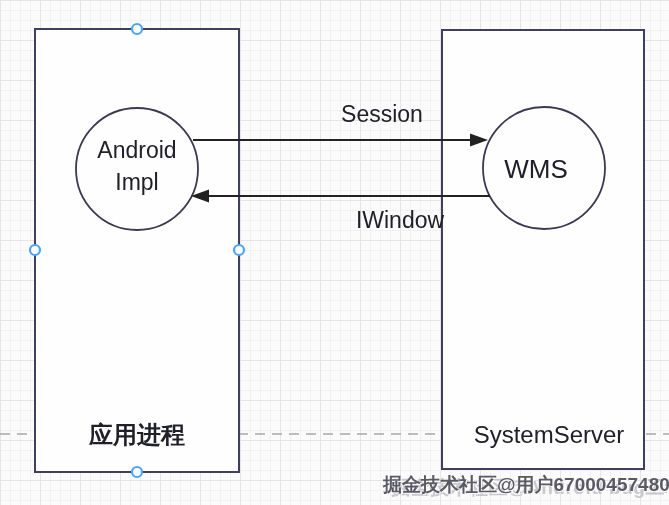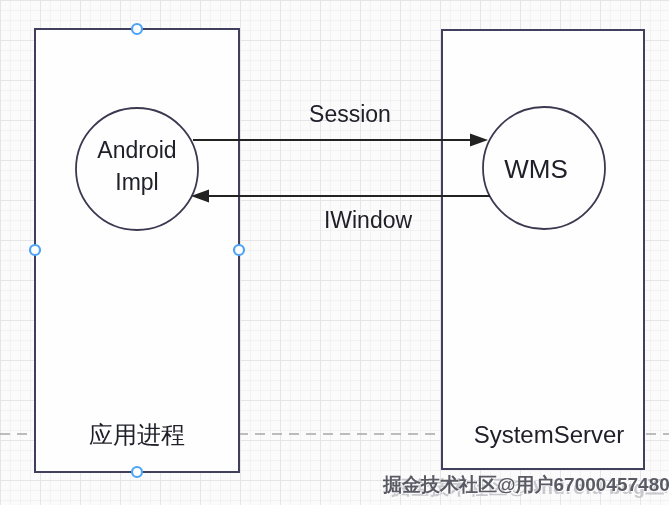--- a/index.html
+++ b/index.html
@@ -20,27 +20,27 @@
   .shape-stroke{stroke:#413f5e;fill:#fefefe;}
   .lbl{
     position:absolute;
     color:#20202a;
     text-align:center;
     line-height:1.3;
     user-select:none;
   }
   .lbl-circle{font-size:23px;white-space:pre-line;line-height:32px;}
   .lbl-wms{font-size:26px;}
-  .lbl-edge{font-size:23px;}
+  .lbl-edge{font-size:23px;padding-left:32px;}
   .lbl-box{font-size:24px;}
   #viewroot-label{left:57px;top:134px;width:160px;}
   #wms-label{left:484px;top:153px;width:104px;}
   #session-label{left:280px;top:100px;width:140px;}
   #iwindow-label{left:298px;top:206px;width:140px;}
-  #appprocess-label{left:35px;top:419px;width:204px;}
+  #appprocess-label{left:35px;top:419px;width:204px;font-weight:bold;}
   #systemserver-label{left:442px;top:419px;width:214px;}
   .watermark-light{
     position:absolute;left:391px;top:475px;
     font-size:19px;font-weight:bold;color:#c8c8ce;
     white-space:nowrap;letter-spacing:.5px;
   }
   .watermark-dark{
     position:absolute;left:383px;top:472px;
     font-size:19px;font-weight:bold;color:#5a5a64;
     text-shadow:1px 1px 0 rgba(255,255,255,.95);

